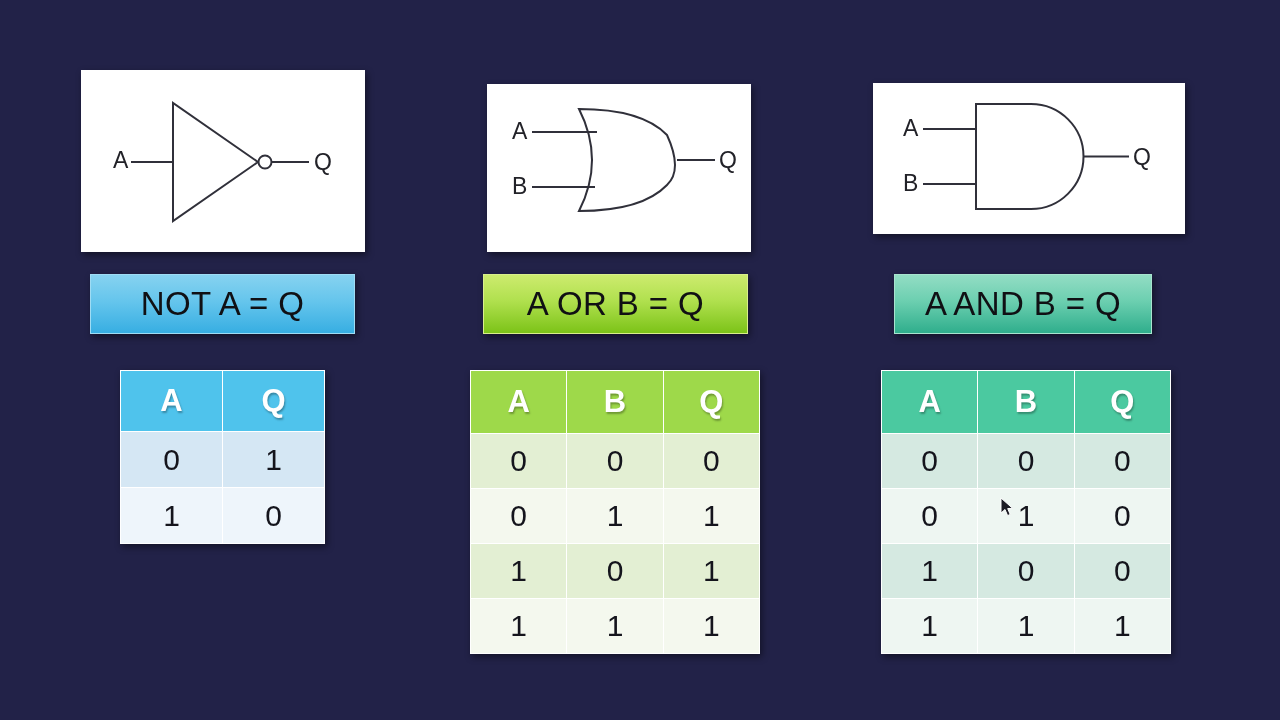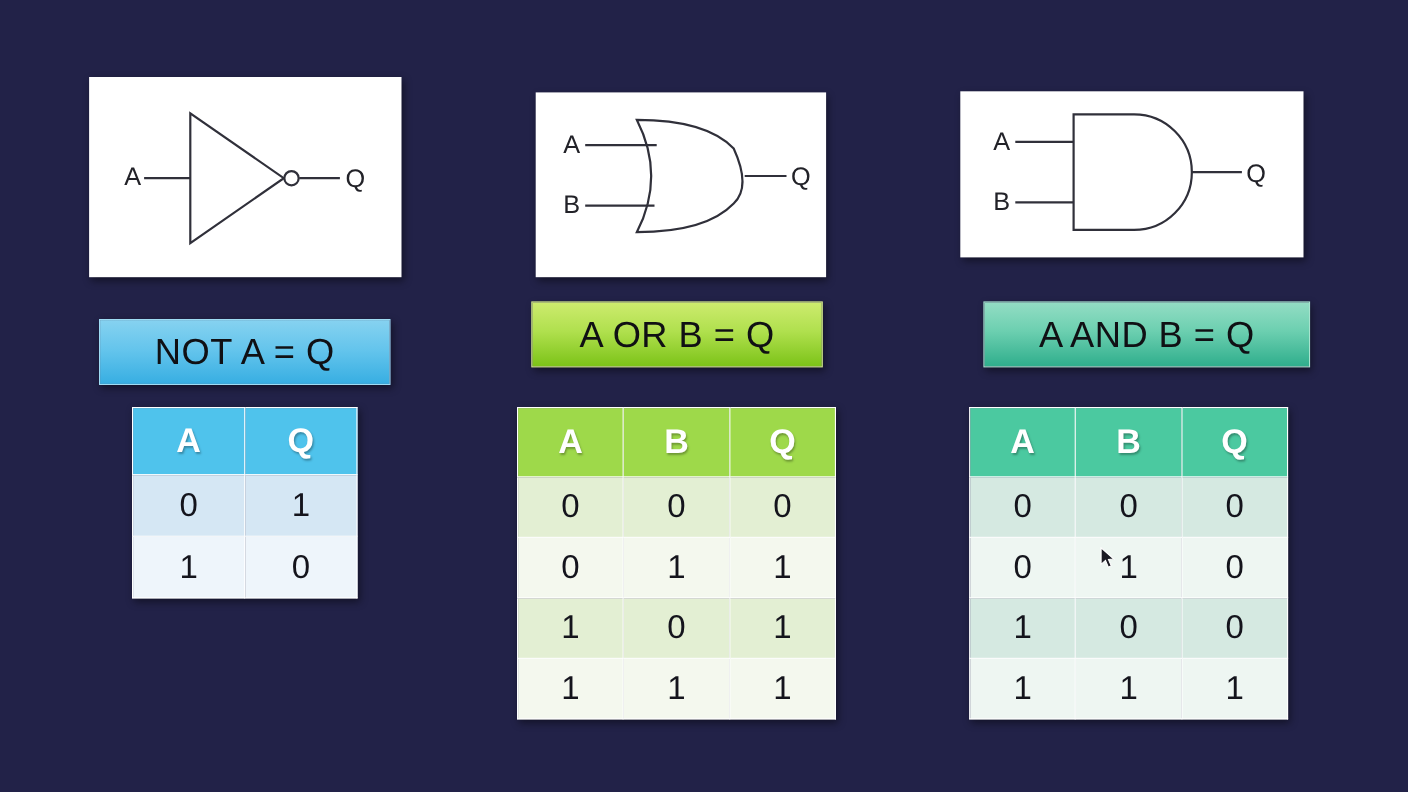--- a/index.html
+++ b/index.html
@@ -47,21 +47,20 @@
     box-sizing: border-box;
     color: #101014;
     font-size: 33px;
     letter-spacing: 0.4px;
     white-space: nowrap;
     box-shadow: 2px 3px 7px rgba(0,0,0,0.45);
   }
   .formula-blue {
     background: linear-gradient(to bottom, #86d2f0 0%, #63c4ec 48%, #37aee2 100%);
     border: 1px solid #9fdcf4;
-    margin-top: 16px;
   }
   .formula-green {
     background: linear-gradient(to bottom, #cdeb6e 0%, #b0e04e 45%, #7cc318 100%);
     border: 1px solid #d9ef8c;
   }
   .formula-teal {
     background: linear-gradient(to bottom, #93ddc4 0%, #6ccfb0 45%, #2fae8c 100%);
     border: 1px solid #a8e4cf;
   }
 
@@ -223,21 +222,21 @@
         <line x1="50" y1="101" x2="103" y2="101" stroke="#30303a" stroke-width="2"></line>
 
         <path d="M 103 21 L 103 126 L 158 126 A 52 52 0 0 0 158 21 Z" fill="none" stroke="#30303a" stroke-width="2"></path>
 
         <line x1="210" y1="73.5" x2="256" y2="73.5" stroke="#30303a" stroke-width="2"></line>
 
         <text x="260" y="82" font-family="Liberation Sans, sans-serif" font-size="23" fill="#222228">Q</text>
       </svg>
     </div>
 
-    <div class="formula formula-teal" style="left:44px; top:274px; width:297px; height:60px;">A AND B = Q</div>
+    <div class="formula formula-teal" style="left:44px; top:274px; width:258px; height:60px;">A AND B = Q</div>
 
     <table class="truth-table tbl-teal" style="left:31px; top:370px; width:290px;">
       <thead>
         <tr>
           <th style="height:62px;">A</th>
           <th style="height:62px;">B</th>
           <th style="height:62px;">Q</th>
         </tr>
       </thead>
       <tbody>

